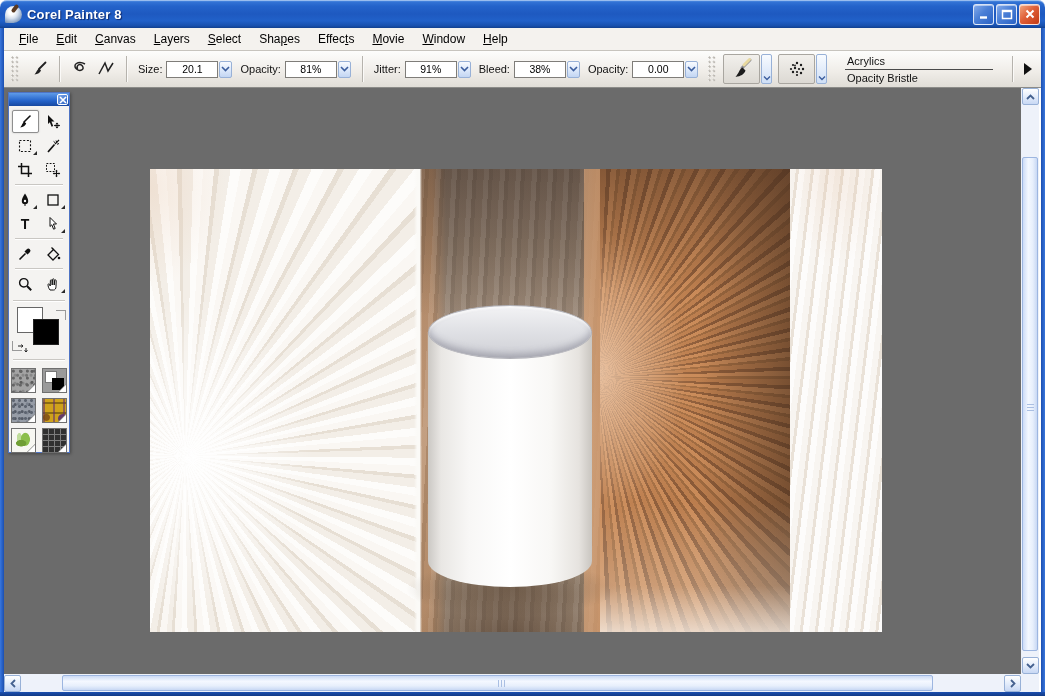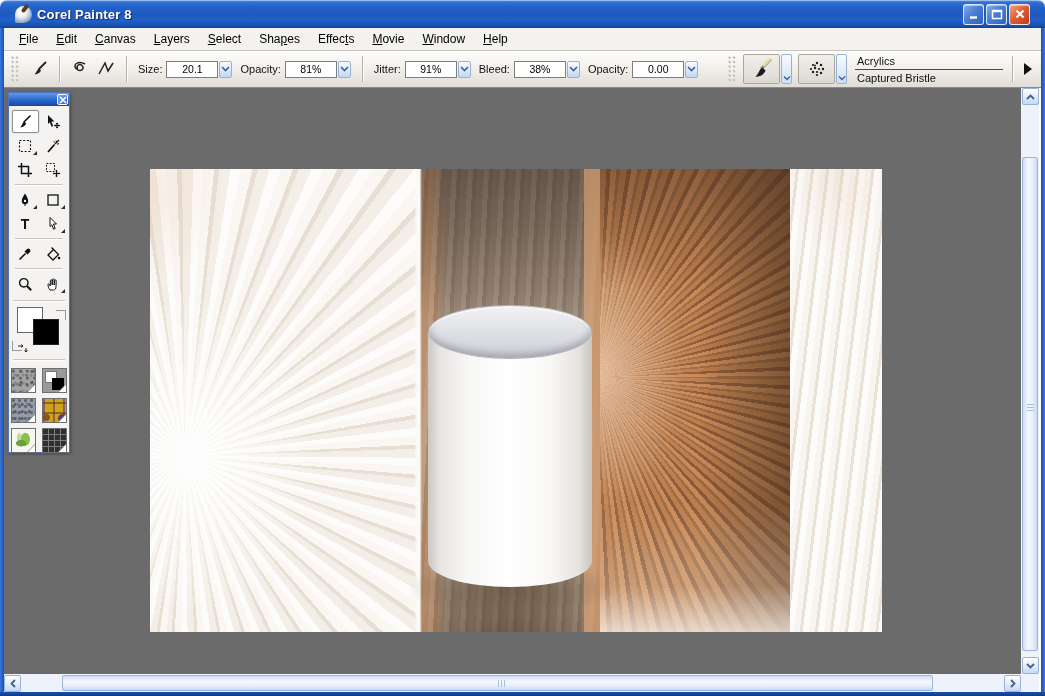--- a/index.html
+++ b/index.html
@@ -4,21 +4,21 @@
 <style>
   html,body{margin:0;padding:0;background:#fff;}
   *{box-sizing:border-box;font-family:"Liberation Sans",sans-serif;}
   .window{position:relative;width:1045px;height:696px;overflow:hidden;}
 
   
   .titlebar{position:absolute;left:0;top:0;width:1045px;height:28px;
     border-radius:7px 7px 0 0;
     background:linear-gradient(180deg,#5f9be8 0%,#3272d4 8%,#2463ca 22%,#1e59c0 50%,#2161c9 74%,#1850ae 92%,#11408e 100%);
     box-shadow:inset 0 1px 0 rgba(255,255,255,.4);
-    display:flex;align-items:center;padding:0 15px;}
+    display:flex;align-items:center;padding:0 5px;}
   .app-icon{width:17px;height:17px;margin-right:5px;border-radius:50% 50% 50% 8%;
     background:radial-gradient(circle at 38% 35%,#ffffff 18%,#d9e2ee 42%,#8fa6c6 70%,#51658a 100%);position:relative;}
   .app-icon::after{content:'';position:absolute;left:8px;top:-2px;width:4px;height:9px;background:#5a3a22;transform:rotate(38deg);border-radius:2px;}
   .title-text{color:#fff;font-size:13px;font-weight:bold;text-shadow:1px 1px 1px rgba(0,0,40,.55);letter-spacing:.2px;}
   .win-btns{margin-left:auto;display:flex;gap:2px;}
   .win-btn{width:21px;height:21px;border-radius:3px;border:1px solid rgba(255,255,255,.8);
     background:linear-gradient(135deg,#86abea 0%,#4a7fd6 45%,#2a62c4 100%);
     display:flex;align-items:center;justify-content:center;box-shadow:inset 0 1px 0 rgba(255,255,255,.5);}
   .win-btn.close{background:linear-gradient(135deg,#f2a77f 0%,#e06038 45%,#c23a14 100%);}
 
@@ -46,21 +46,21 @@
   .spinbox{width:52px;height:17px;border:1px solid #7f7d79;background:#fff;font-size:10.5px;
     display:flex;align-items:center;justify-content:center;color:#000;}
   .spin-arrow{width:13px;height:17px;margin-left:1px;border:1px solid #98b1d7;border-radius:2px;
     background:linear-gradient(180deg,#f8fbff 0%,#dce8fa 55%,#c3d6f3 100%);
     display:flex;align-items:center;justify-content:center;}
   .tb-right{margin-left:auto;display:flex;align-items:center;}
   .sel-btn{width:37px;height:30px;border:1px solid #a9a6a0;border-radius:2px;background:linear-gradient(180deg,#f2f0ec,#dcd9d3);
     display:flex;align-items:center;justify-content:center;}
   .sel-arrow{width:11px;height:30px;border:1px solid #98b1d7;border-radius:2px;margin:0 6px 0 1px;
     background:linear-gradient(180deg,#f8fbff,#cfdff6);display:flex;align-items:flex-end;justify-content:center;padding-bottom:2px;}
-  .brush-text{width:148px;margin:0 2px;font-size:11px;color:#111;}
+  .brush-text{width:148px;margin:0 12px;font-size:11px;color:#111;}
   .brush-cat{border-bottom:1px solid #4a4a4a;padding:1px 2px 2px;}
   .brush-var{padding:2px 2px 0;}
   .flyout{width:16px;display:flex;align-items:center;justify-content:center;}
   .flyout i{width:0;height:0;border-top:6px solid transparent;border-bottom:6px solid transparent;border-left:8px solid #111;}
 
   
   .workspace{position:absolute;left:4px;top:88px;width:1017px;height:586px;background:#6b6b6b;}
 
   
   .sb-btn{width:17px;height:17px;border:1px solid #98b1d7;border-radius:2px;
@@ -309,21 +309,21 @@
           </g>
         </svg>
       </div>
       <div class="sel-arrow">
           <svg width="8" height="5">
             <path d="M1 0.5 L4 3.5 L7 0.5" stroke="#3c5e9e" stroke-width="1.4" fill="none"></path>
           </svg>
         </div>
       <div class="brush-text">
         <div class="brush-cat">Acrylics</div>
-        <div class="brush-var">Captured Bristle</div>
+        <div class="brush-var">Opacity Bristle</div>
       </div>
       <div class="tb-sep"></div>
       <div class="flyout">
           <i></i>
         </div>
     </div>
   </div>
 
   <div class="workspace">
 

